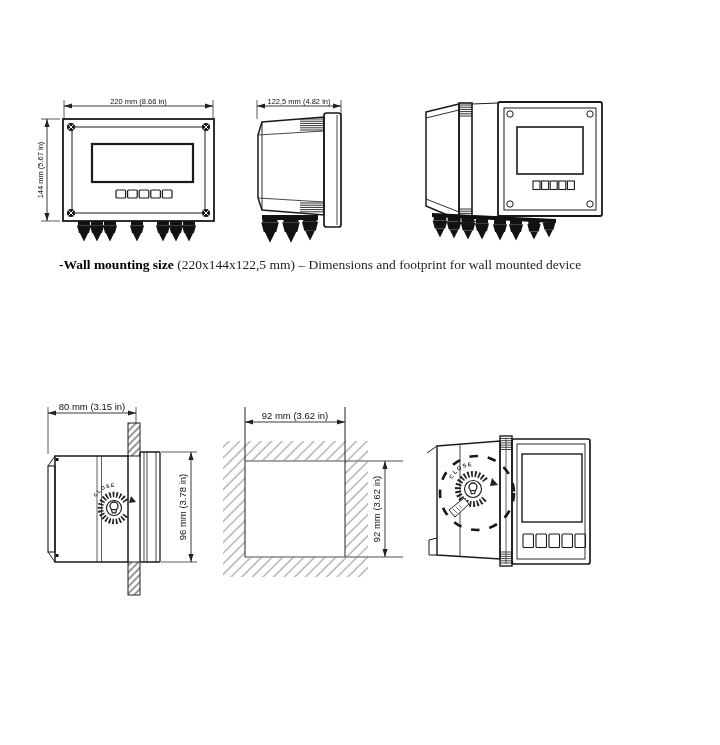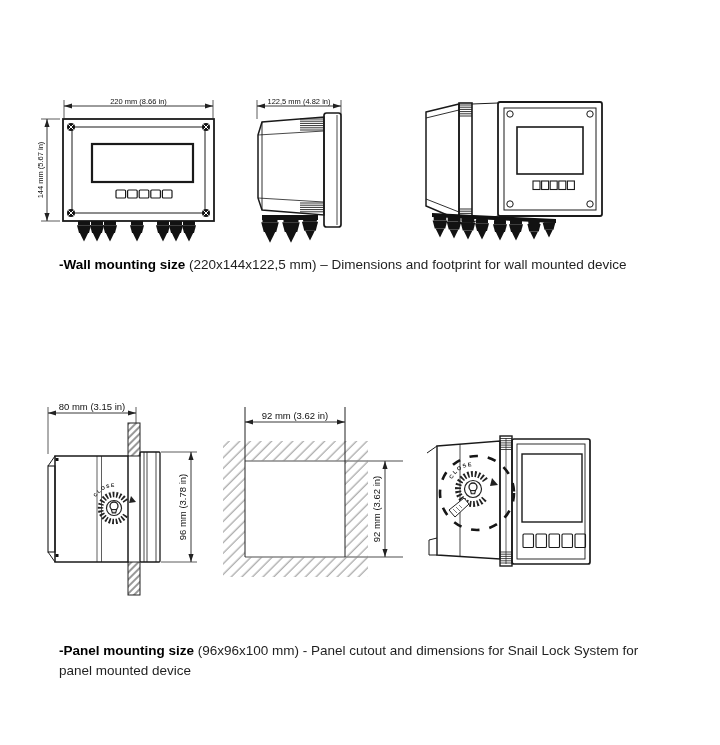--- a/index.html
+++ b/index.html
@@ -7,21 +7,21 @@
         font-family:"Liberation Sans",sans-serif;margin-top:19px;}
   svg{position:absolute;left:0;top:0;}
   svg text{font-family:"Liberation Sans",sans-serif;fill:#111;}
   .dimtxt{font-size:7.5px;}
   .dimtxt2{font-size:9.5px;}
   .locktxt{font-size:5px;font-weight:bold;letter-spacing:1.2px;fill:#1a1a1a;}
   .locktxt2{font-size:5.5px;font-weight:bold;letter-spacing:1.4px;fill:#1a1a1a;}
   .dim{stroke:#222;stroke-width:0.9;marker-start:url(#arr);marker-end:url(#arr);}
   .ext{stroke:#333;stroke-width:0.8;}
   .ln{stroke:#1a1a1a;fill:none;}
-  .caption{position:absolute;left:59px;width:600px;font-size:13.5px;line-height:20px;color:#1f1f1f;}
+  .caption{position:absolute;left:59px;width:600px;font-size:13.5px;line-height:20px;color:#1f1f1f;font-family:Liberation Serif, serif;}
   .cap-b{font-weight:bold;color:#000;}
 </style>
 </head>
 <body>
 
 <div class="page">
 
 <svg width="720" height="745" viewBox="0 0 720 745">
   <defs>
     <marker id="arr" viewBox="0 0 10 8" refX="10" refY="4" markerWidth="8" markerHeight="6.4" orient="auto-start-reverse" markerUnits="userSpaceOnUse">
@@ -292,15 +292,14 @@
       <text class="locktxt2">
         <textPath href="#closeArcF" startOffset="2">CLOSE</textPath>
       </text>
       <path d="M492,459 L498,466 L490,467 Z" fill="#222"></path>
     </g>
   </g>
 </svg>
 
 <div class="caption" style="top:236px;width:640px"><span class="cap-b">-Wall mounting size</span><span> (220x144x122,5 mm) – Dimensions and footprint for wall mounted device</span></div>
 
-<div class="caption" style="top:622px;width:592px"><span class="cap-b">-Panel mounting size</span><span> (96x96x100 mm) - Panel cutout and dimensions for Snail Lock System for panel mounted device</span></div>
 
 </div>
 
 </body></html>

